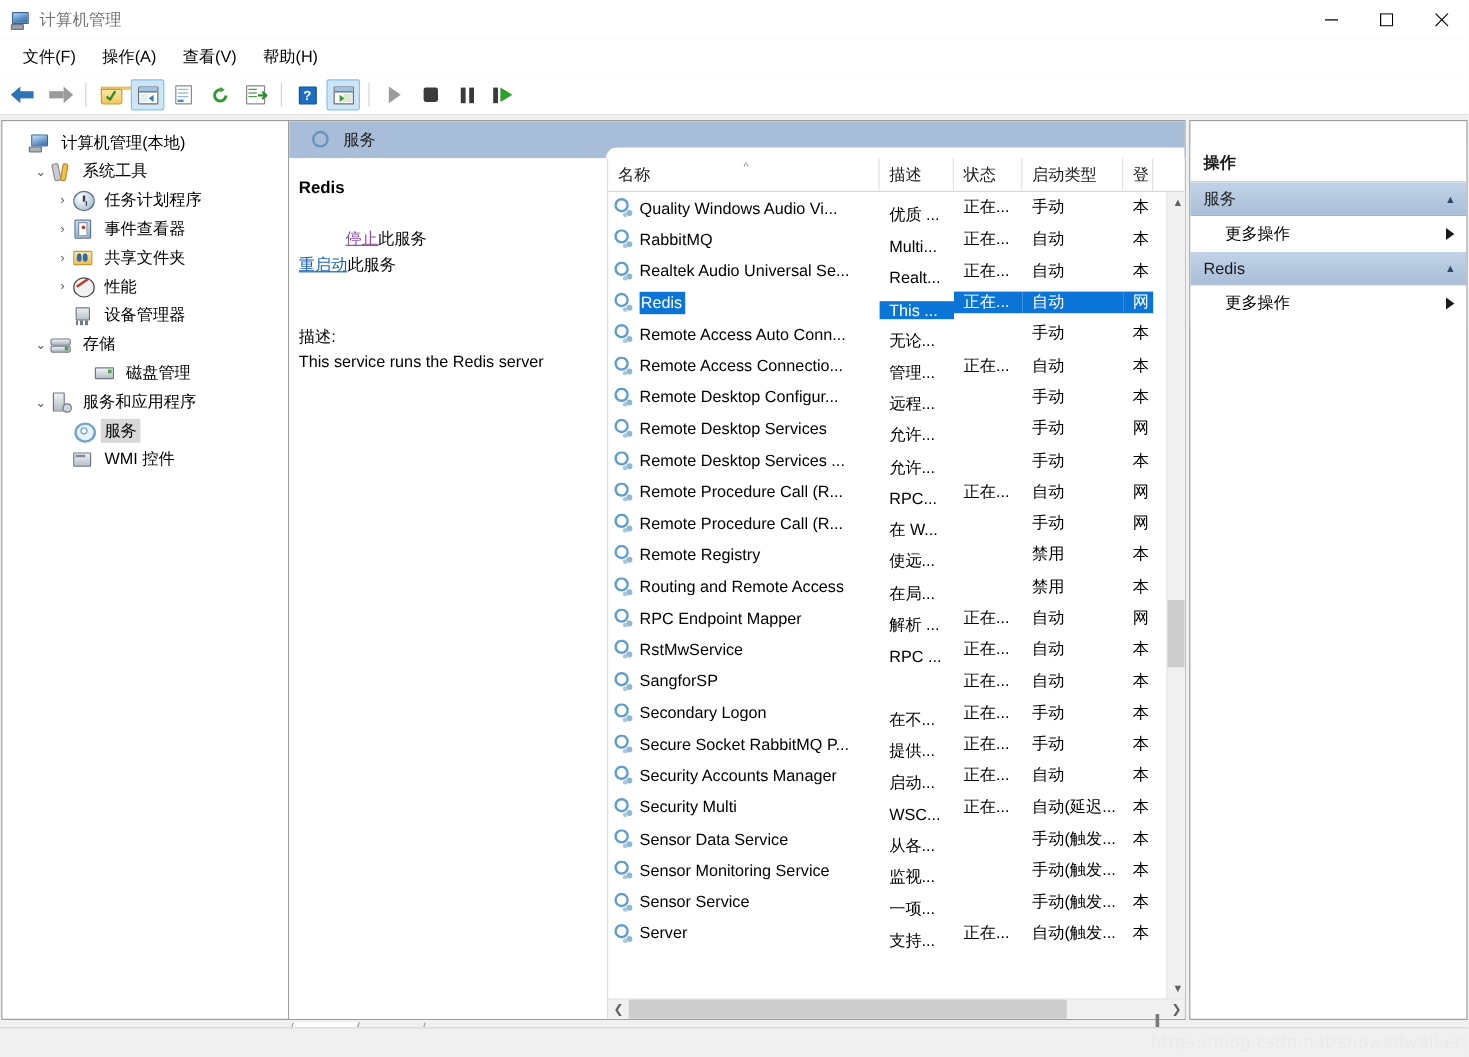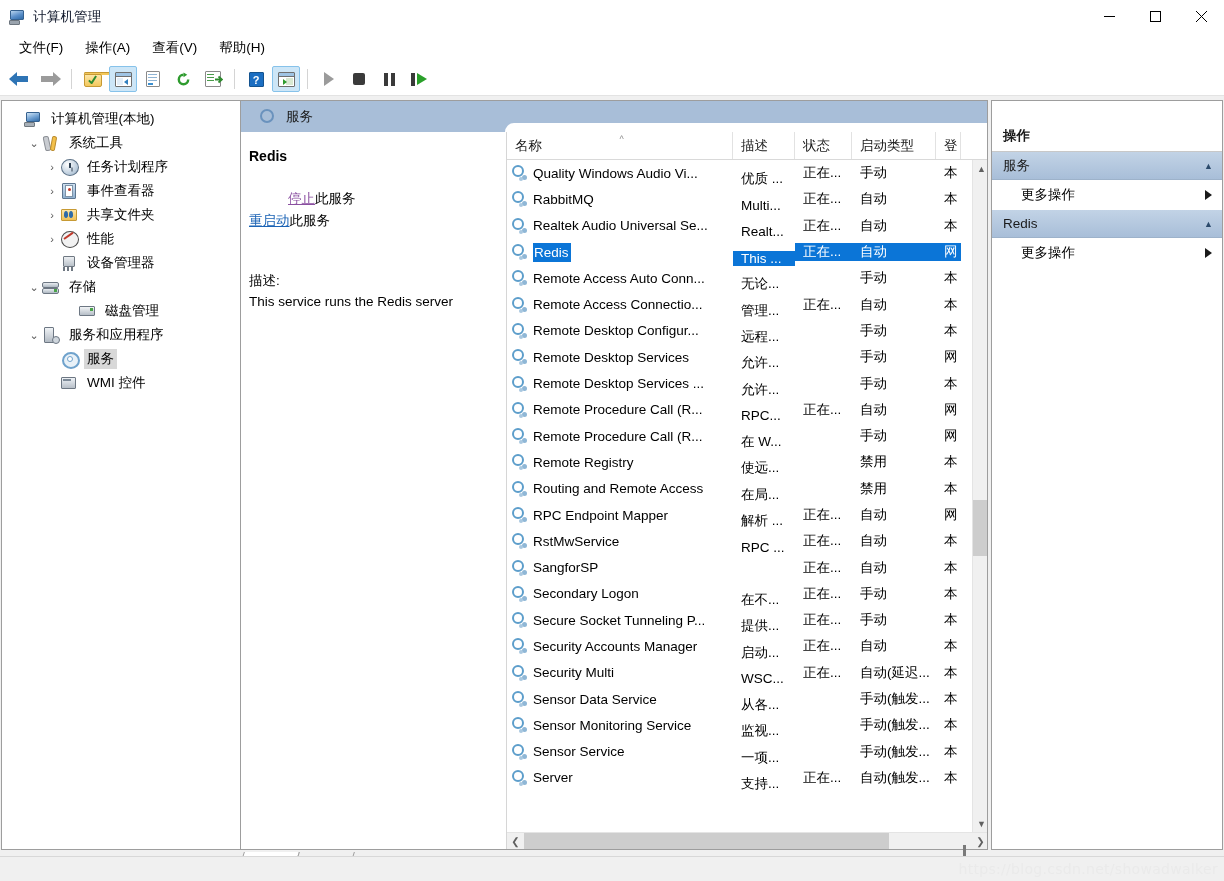--- a/index.html
+++ b/index.html
@@ -29,21 +29,21 @@
   .title-icon .mon {
     position: absolute; left: 1px; top: 1px; width: 14px; height: 10px;
     background: linear-gradient(160deg, #b7d4ee 0%, #5b8fc9 55%, #2f6ba8 100%);
     border: 1px solid #35618f; border-radius: 1px;
   }
   .title-icon .base {
     position: absolute; left: 0px; top: 11px; width: 11px; height: 5px;
     background: #9aa3ad; border: 1px solid #6d757e; border-radius: 1px;
   }
   .title-text {
-    font-size: 13.5px; color: #0f172a; letter-spacing: .2px;
+    font-size: 13.5px; color: #737373; letter-spacing: .2px;
   }
   .win-btns {
     position: absolute; right: 0; top: 0; height: 33px; display: flex;
   }
   .win-btn {
     width: 46px; height: 33px; display: flex; align-items: center; justify-content: center;
     color: #000;
   }
   .win-btn svg { display: block; }
 
@@ -966,21 +966,21 @@
                   <div class="cell c-start">手动</div>
                   <div class="cell c-logon">本</div>
                 </div>
                 <div class="row">
                   <div class="cell c-name">
                     <div class="svc-ico">
                       <div class="ring"></div>
                       <div class="nub1"></div>
                       <div class="nub2"></div>
                     </div>
-                    <span class="nm">Secure Socket Tunneling P...</span>
+                    <span class="nm">Secure Socket RabbitMQ P...</span>
                   </div>
                   <div class="cell c-desc">提供...</div>
                   <div class="cell c-status">正在...</div>
                   <div class="cell c-start">手动</div>
                   <div class="cell c-logon">本</div>
                 </div>
                 <div class="row">
                   <div class="cell c-name">
                     <div class="svc-ico">
                       <div class="ring"></div>

